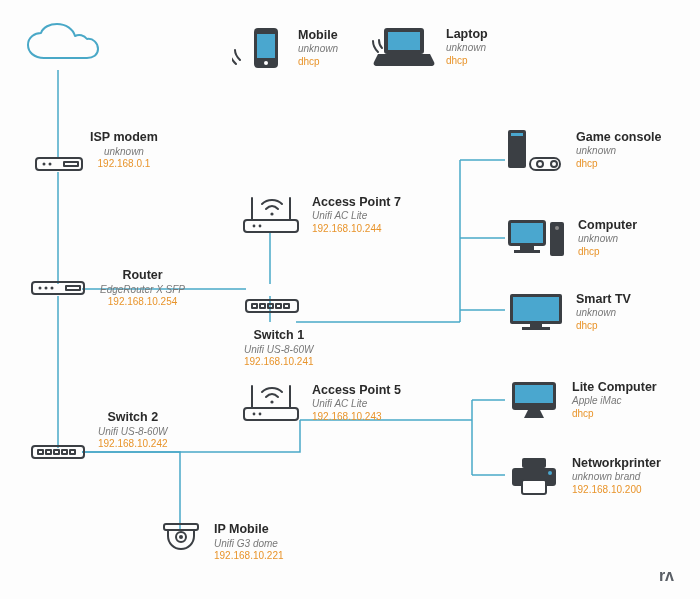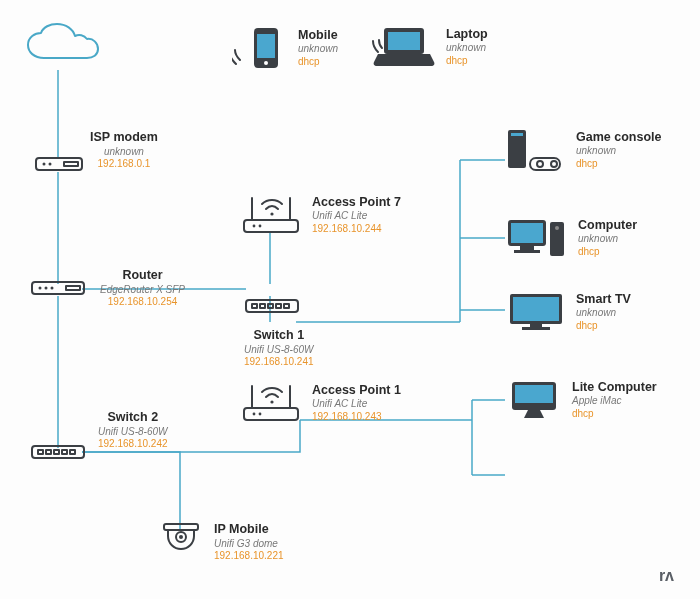--- a/index.html
+++ b/index.html
@@ -175,21 +175,21 @@
   <svg width="62" height="42">
     <line class="dev" x1="12" y1="4" x2="12" y2="26"></line>
         <line class="dev" x1="50" y1="4" x2="50" y2="26"></line>
     <path class="dev" d="M22 10c3-3 7-4 10-4s7 1 10 4M26 15c2-2 4-3 6-3s4 1 6 3"></path>
         <circle cx="32" cy="20" r="1.6" fill="#3b3f44"></circle>
     <rect class="dev" x="4" y="26" width="54" height="12" rx="3"></rect>
         <circle cx="14" cy="32" r="1.4" fill="#3b3f44"></circle>
         <circle cx="20" cy="32" r="1.4" fill="#3b3f44"></circle>
   </svg>
   <div class="label">
-    <div class="name">Access Point 1</div>
+    <div class="name">Access Point 5</div>
     <div class="model">Unifi AC Lite</div>
     <div class="addr">192.168.10.243</div>
   </div>
 </div>
 
 <div class="node" style="left:158px;top:522px">
   <svg width="46" height="40">
     <rect class="dev" x="6" y="2" width="34" height="6" rx="2"></rect>
     <path class="dev" d="M10 8v6a13 13 0 0 0 26 0V8"></path>
     <circle class="dev" cx="23" cy="15" r="5"></circle>
@@ -253,16 +253,29 @@
         <rect x="9" y="7" width="38" height="18" class="scr"></rect>
     <path d="M22 32h12l4 8H18z" fill="#3b3f44"></path>
   </svg>
   <div class="label">
     <div class="name">Lite Computer</div>
     <div class="model">Apple iMac</div>
     <div class="addr">dhcp</div>
   </div>
 </div>
 
+<div class="node" style="left:506px;top:454px">
+  <svg width="56" height="44">
+    <rect x="16" y="4" width="24" height="10" rx="2" fill="#3b3f44"></rect>
+    <rect x="6" y="14" width="44" height="18" rx="3" fill="#3b3f44"></rect>
+    <rect x="16" y="26" width="24" height="14" rx="2" fill="#fff" stroke="#3b3f44" stroke-width="2"></rect>
+    <circle cx="44" cy="19" r="2" fill="#4aa7cf"></circle>
+  </svg>
+  <div class="label">
+    <div class="name">Networkprinter</div>
+    <div class="model">unknown brand</div>
+    <div class="addr">192.168.10.200</div>
+  </div>
+</div>
 
 <div class="mark">rʌ</div>
 
 </div>
 
 </body></html>

